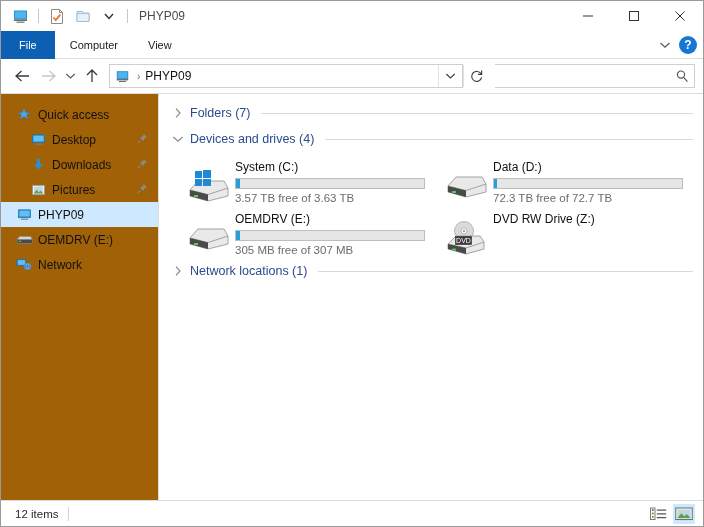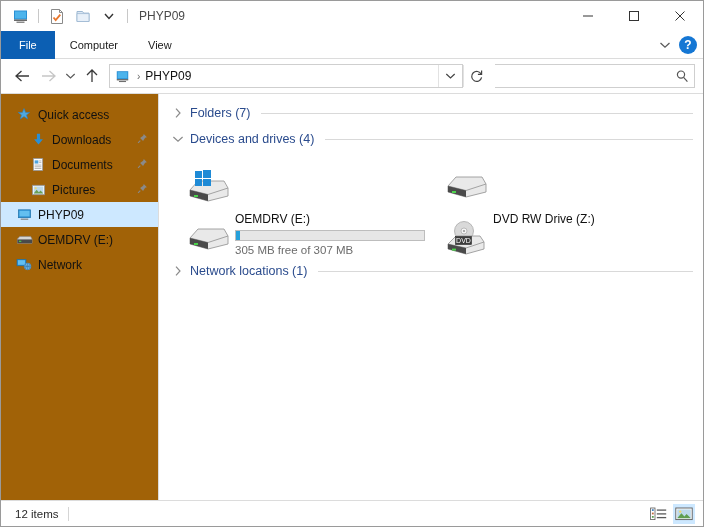--- a/index.html
+++ b/index.html
@@ -460,56 +460,52 @@
 
       <div class="nav-item">
         <span class="ni-icon">
           <svg width="16" height="16" viewBox="0 0 16 16">
             <path d="M8 1.5 L9.6 5.4 L13.8 5.4 L10.5 7.9 L11.7 12 L8 9.6 L4.3 12 L5.5 7.9 L2.2 5.4 L6.4 5.4 Z" fill="#4fa8e0" stroke="#2b7fc0" stroke-width="0.6"></path>
           </svg>
         </span>
         <span class="ni-label">Quick access</span>
       </div>
 
+      <div class="nav-item indent">
+        <span class="ni-icon">
+          <svg width="15" height="15" viewBox="0 0 16 16">
+            <rect x="1.5" y="3" width="13" height="8.4" fill="#2a8fd4" stroke="#1a6fa8" stroke-width="0.7"></rect>
+            <rect x="2.6" y="4" width="10.8" height="6" fill="#63bff0"></rect>
+            <rect x="4" y="12.4" width="8" height="1.2" fill="#7d7d7d"></rect>
+          </svg>
+        </span>
+        <span class="ni-label">Desktop</span>
+        <span class="pin">
+          <svg width="11" height="11" viewBox="0 0 12 12">
+            <path d="M7.4 1.2 L10.8 4.6 L8.9 5.3 L6.6 8.6 L3.4 5.4 L6.7 3.1 Z" fill="#8a8a8a"></path>
+            <line x1="3.6" y1="8.4" x2="1.2" y2="10.8" stroke="#8a8a8a" stroke-width="1.2"></line>
+          </svg>
+        </span>
+      </div>
 
       <div class="nav-item indent">
         <span class="ni-icon">
           <svg width="15" height="15" viewBox="0 0 16 16">
             <path d="M6.3 1.8 h3.4 v6 h3 L8 13.2 L3.3 7.8 h3 z" fill="#2a8fd4"></path>
           </svg>
         </span>
         <span class="ni-label">Downloads</span>
         <span class="pin">
           <svg width="11" height="11" viewBox="0 0 12 12">
             <path d="M7.4 1.2 L10.8 4.6 L8.9 5.3 L6.6 8.6 L3.4 5.4 L6.7 3.1 Z" fill="#8a8a8a"></path>
             <line x1="3.6" y1="8.4" x2="1.2" y2="10.8" stroke="#8a8a8a" stroke-width="1.2"></line>
           </svg>
         </span>
       </div>
 
-      <div class="nav-item indent">
-        <span class="ni-icon">
-          <svg width="14" height="15" viewBox="0 0 14 16">
-            <rect x="2" y="1.5" width="10" height="13" fill="#fdfdfd" stroke="#8f8f8f" stroke-width="0.8"></rect>
-            <rect x="3.4" y="3.6" width="4" height="3.4" fill="#4da3dd"></rect>
-            <line x1="8.2" y1="4.2" x2="10.6" y2="4.2" stroke="#8f8f8f" stroke-width="0.7"></line>
-            <line x1="8.2" y1="6" x2="10.6" y2="6" stroke="#8f8f8f" stroke-width="0.7"></line>
-            <line x1="3.4" y1="8.6" x2="10.6" y2="8.6" stroke="#8f8f8f" stroke-width="0.7"></line>
-            <line x1="3.4" y1="10.4" x2="10.6" y2="10.4" stroke="#8f8f8f" stroke-width="0.7"></line>
-            <line x1="3.4" y1="12.2" x2="10.6" y2="12.2" stroke="#8f8f8f" stroke-width="0.7"></line>
-          </svg>
-        </span>
-        <span class="ni-label">Documents</span>
-        <span class="pin">
-          <svg width="11" height="11" viewBox="0 0 12 12">
-            <path d="M7.4 1.2 L10.8 4.6 L8.9 5.3 L6.6 8.6 L3.4 5.4 L6.7 3.1 Z" fill="#8a8a8a"></path>
-            <line x1="3.6" y1="8.4" x2="1.2" y2="10.8" stroke="#8a8a8a" stroke-width="1.2"></line>
-          </svg>
-        </span>
-      </div>
 
       <div class="nav-item indent">
         <span class="ni-icon">
           <svg width="15" height="14" viewBox="0 0 16 14">
             <rect x="1.5" y="2" width="13" height="10" fill="#fff" stroke="#8f8f8f" stroke-width="0.9"></rect>
             <rect x="2.8" y="3.2" width="10.4" height="7.6" fill="#bcd9ea"></rect>
             <path d="M2.8 10.8 L6 6.6 L8.4 9.4 L10.2 7.4 L13.2 10.8 Z" fill="#6a9e54"></path>
             <circle cx="5" cy="5.2" r="1.1" fill="#f2d96b"></circle>
           </svg>
         </span>
@@ -589,30 +585,44 @@
               <path d="M4 22 L22 26.5 V33 L4 28 Z" fill="#4a4a4a"></path>
               <rect x="8" y="27" width="4" height="2" fill="#4bd44b"></rect>
               <g>
                 <rect x="9" y="3" width="7" height="7" fill="#1e8ad6"></rect>
                 <rect x="17" y="2" width="8" height="8" fill="#1e8ad6"></rect>
                 <rect x="9" y="11" width="7" height="7" fill="#1e8ad6"></rect>
                 <rect x="17" y="11" width="8" height="7" fill="#1e8ad6"></rect>
               </g>
             </svg>
           </div>
+          <div class="tile-info">
+            <div class="tile-name">System (C:)</div>
+            <div class="bar-outer">
+              <div class="bar-fill" style="width:2%"></div>
+            </div>
+            <div class="tile-sub">3.57 TB free of 3.63 TB</div>
+          </div>
         </div>
 
         <div class="tile">
           <div class="tile-icon">
             <svg width="44" height="36" viewBox="0 0 44 36">
               <path d="M4 18 L12 9 H38 L42 16 V24 L22 29 L4 24 Z" fill="#e9e9e9" stroke="#9a9a9a" stroke-width="0.9"></path>
               <path d="M4 18 L22 22.5 L42 16" fill="none" stroke="#9a9a9a" stroke-width="0.9"></path>
               <path d="M4 18 L22 22.5 V29 L4 24 Z" fill="#4a4a4a"></path>
               <rect x="8" y="23" width="4" height="2" fill="#4bd44b"></rect>
             </svg>
+          </div>
+          <div class="tile-info">
+            <div class="tile-name">Data (D:)</div>
+            <div class="bar-outer">
+              <div class="bar-fill" style="width:1.5%"></div>
+            </div>
+            <div class="tile-sub">72.3 TB free of 72.7 TB</div>
           </div>
         </div>
 
         <div class="tile">
           <div class="tile-icon">
             <svg width="44" height="36" viewBox="0 0 44 36">
               <path d="M4 18 L12 9 H38 L42 16 V24 L22 29 L4 24 Z" fill="#e9e9e9" stroke="#9a9a9a" stroke-width="0.9"></path>
               <path d="M4 18 L22 22.5 L42 16" fill="none" stroke="#9a9a9a" stroke-width="0.9"></path>
               <path d="M4 18 L22 22.5 V29 L4 24 Z" fill="#4a4a4a"></path>
               <rect x="8" y="23" width="4" height="2" fill="#4bd44b"></rect>

